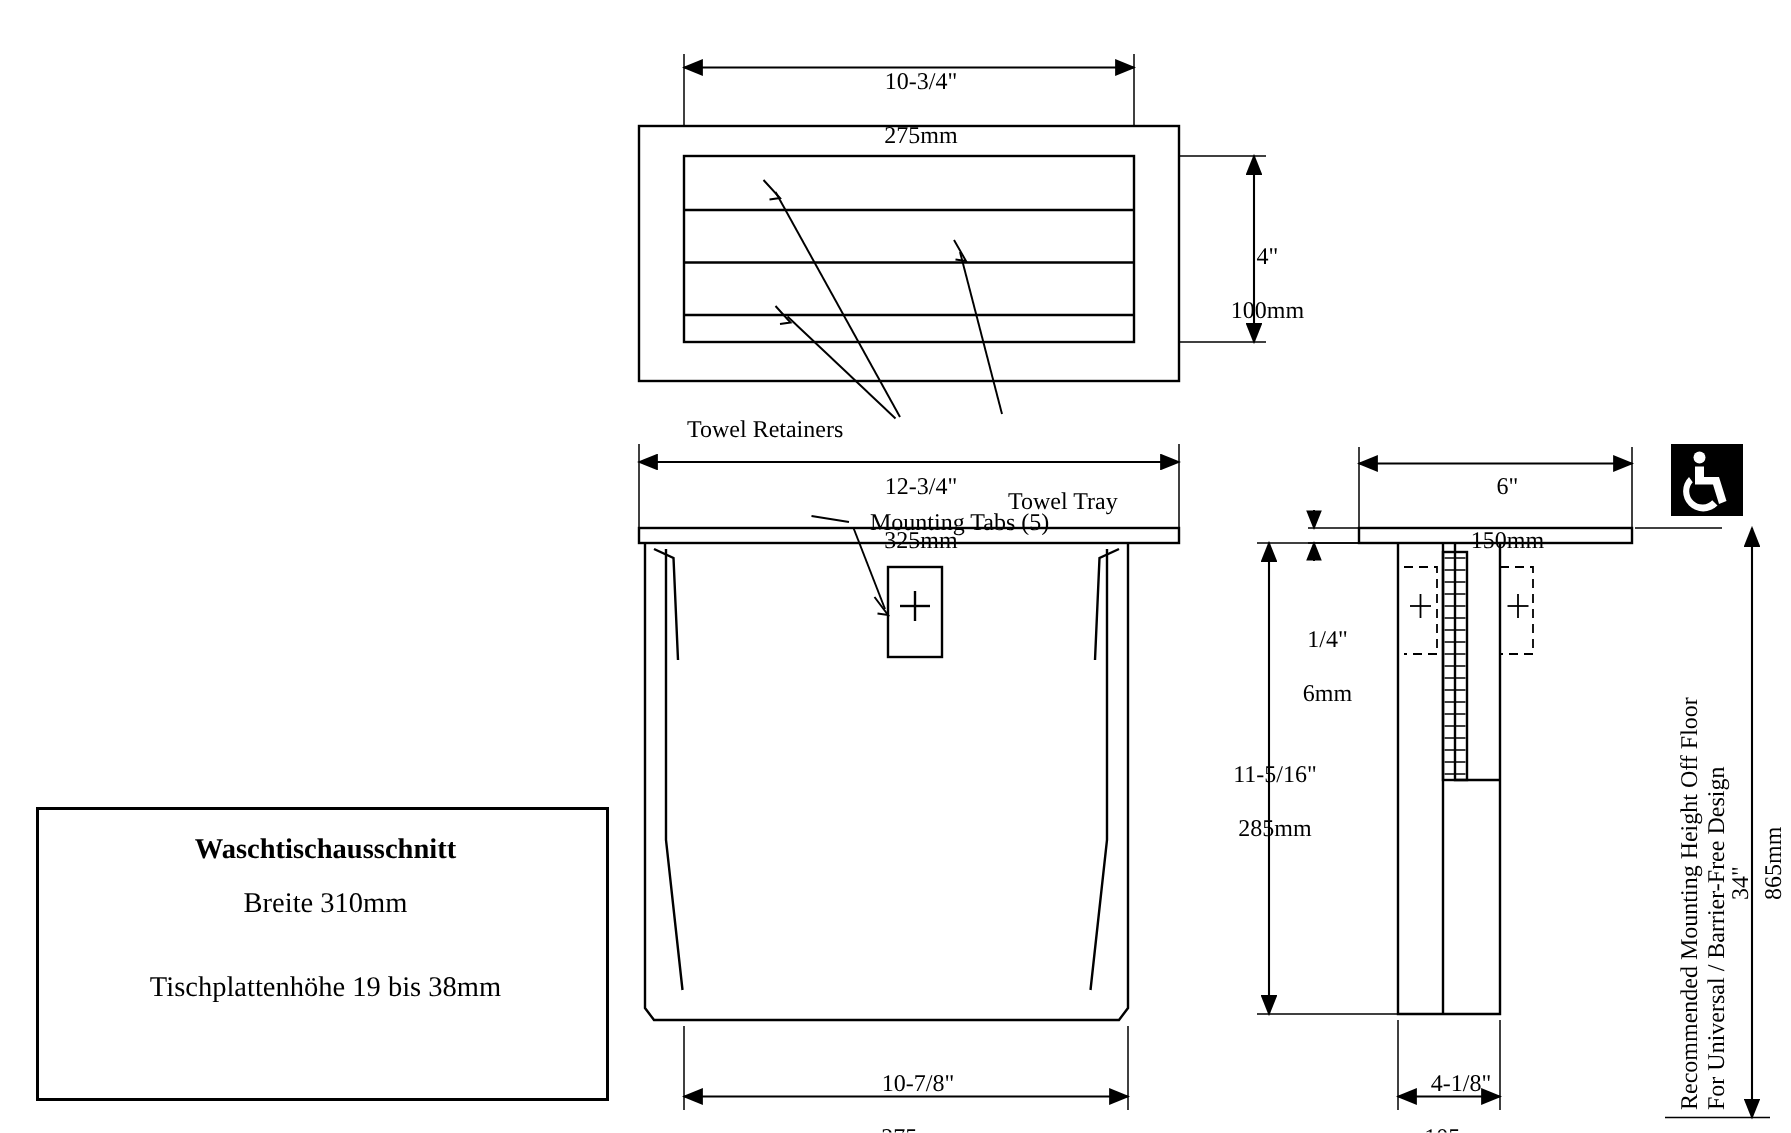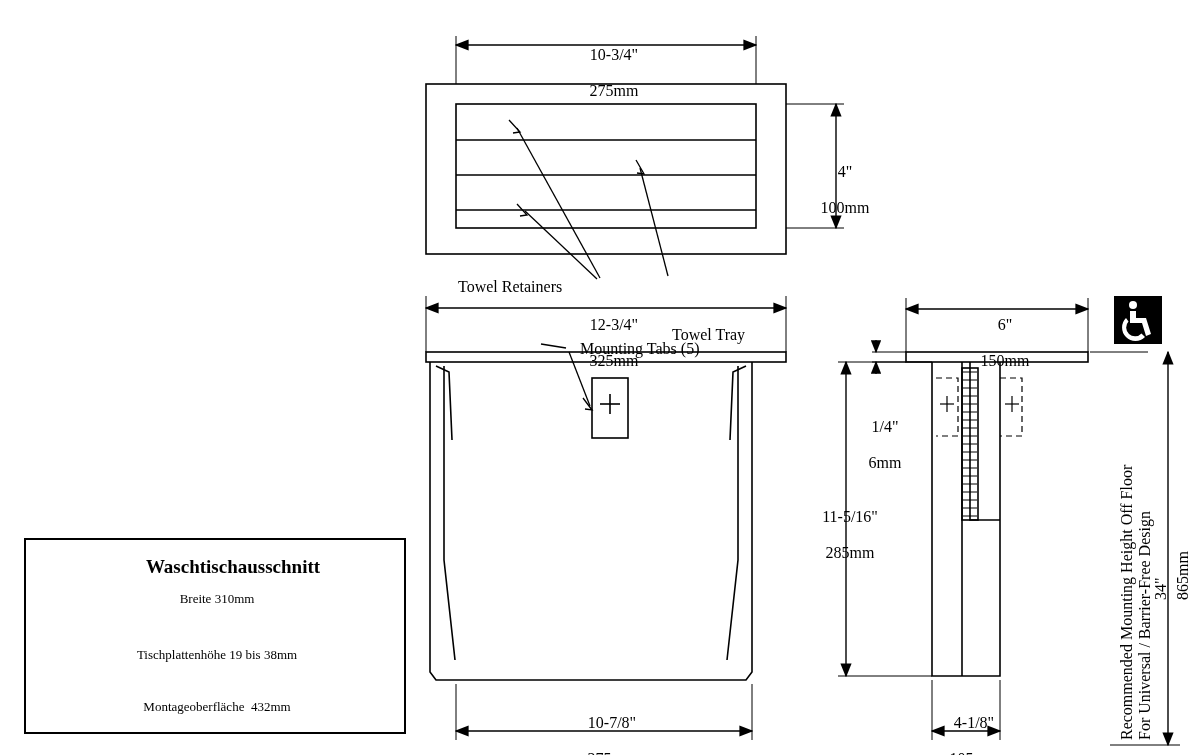--- a/index.html
+++ b/index.html
@@ -6,22 +6,22 @@
   body{width:1194px;height:755px;position:relative;overflow:hidden;
        font-family:"Liberation Serif", serif; color:#000;}
   .stage{position:absolute;left:0;top:0;width:1194px;height:755px;}
   .txt{position:absolute;white-space:pre;line-height:1.12;}
   .c{text-align:center;}
   .dim{font-size:16px;font-family:"Liberation Serif", serif;}
   .lbl{font-size:16px;font-family:"Liberation Serif", serif;}
   .vert{transform-origin:0 0;}
   svg{position:absolute;left:0;top:0;width:1194px;height:755px;overflow:visible;}
   .cut{position:absolute;border:2px solid #000;box-sizing:border-box;background:#fff;}
-  .cutTitle{font-weight:bold;font-size:19px;margin-left:16px;}
-  .cutLine{font-size:13px;}
+  .cutTitle{font-weight:bold;font-size:19px;}
+  .cutLine{font-size:19px;}
 </style>
 </head>
 <body>
 
 <div class="stage">
 
   <svg viewBox="0 0 1194 755">
     <defs>
       <marker id="arrR" markerWidth="10" markerHeight="8" refX="9" refY="4" orient="auto">
         <path d="M0,0 L10,4 L0,8 z" fill="#000"></path>
@@ -196,16 +196,15 @@
 
   <div class="txt lbl vert" style="left:1118px;top:740px;transform:rotate(-90deg);">Recommended Mounting Height Off Floor</div>
   <div class="txt lbl vert" style="left:1136px;top:740px;transform:rotate(-90deg);">For Universal / Barrier-Free Design</div>
   <div class="txt dim vert" style="left:1152px;top:600px;transform:rotate(-90deg);">34"</div>
   <div class="txt dim vert" style="left:1174px;top:600px;transform:rotate(-90deg);">865mm</div>
 
   <div class="cut" style="left:24px;top:538px;width:382px;height:196px;">
     <div class="txt cutTitle c" style="left:0;top:16px;width:382px;">Waschtischausschnitt</div>
     <div class="txt cutLine c" style="left:0;top:52px;width:382px;">Breite 310mm</div>
     <div class="txt cutLine c" style="left:0;top:108px;width:382px;">Tischplattenhöhe 19 bis 38mm</div>
-    <div class="txt cutLine c" style="left:0;top:160px;width:382px;">Montageoberfläche  432mm</div>
   </div>
 
 </div>
 
 </body></html>

